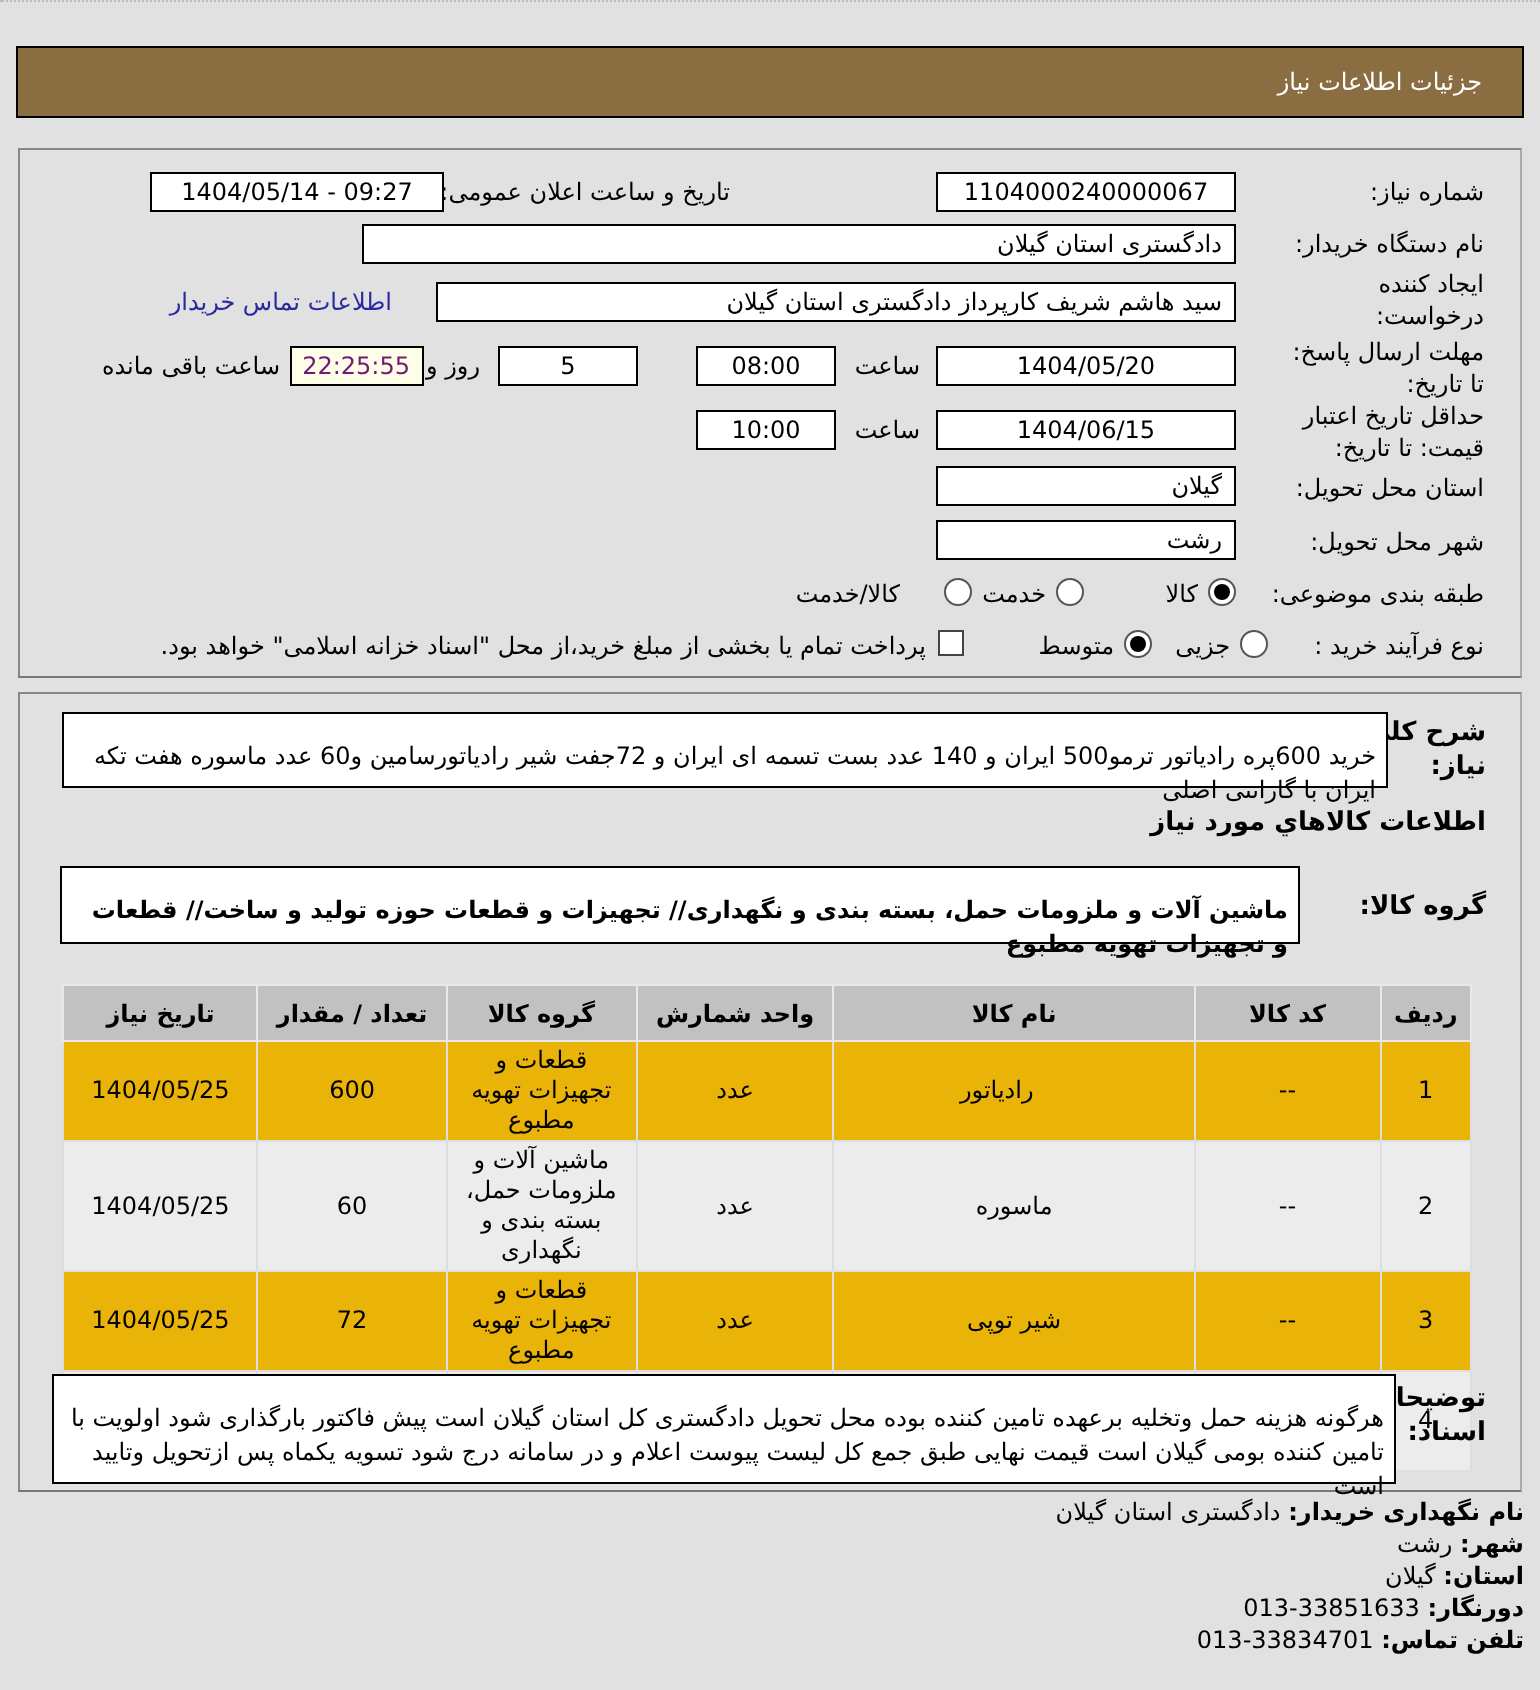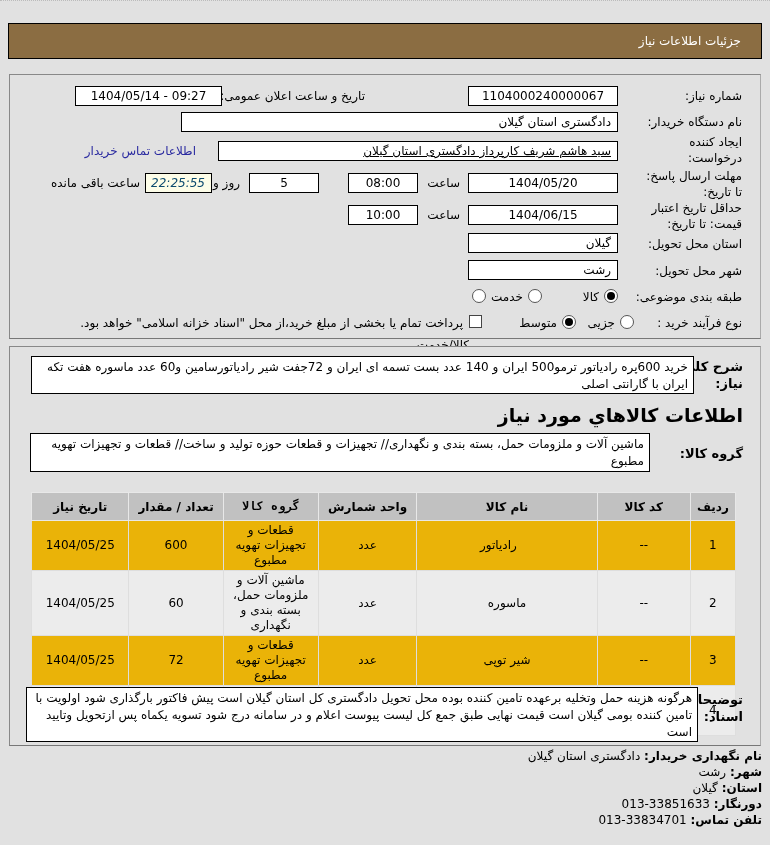--- a/index.html
+++ b/index.html
@@ -26,35 +26,35 @@
   .p1 { top: 74px; height: 265px; }
   .p2 { top: 346px; height: 400px; }
   .lbl { position: absolute; font-size: 12px; white-space: nowrap; color: #000; }
   .box {
     position: absolute; background: #fff; border: 1px solid #000;
     height: 20px; line-height: 18px; font-size: 12px; padding: 0 6px;
     white-space: nowrap; overflow: hidden;
   }
   .box.c { text-align: center; margin-left: 44px; }
   .box.r { text-align: right; }
-  .box.cream { background: #fdfde8; color: #0c4a6e; font-style: italic; }
+  .box.cream { background: #fdfde8; color: #701a75; }
   .link { position: absolute; color: #2a2aa0; font-size: 12px; white-space: nowrap; }
   .radio {
     position: absolute; width: 14px; height: 14px; border-radius: 50%;
     border: 1px solid #555; background: #fff;
   }
   .radio.on::after {
     content: ""; position: absolute; left: 2px; top: 2px; width: 8px; height: 8px;
     border-radius: 50%; background: #000;
   }
   .chk { position: absolute; width: 13px; height: 13px; border: 1px solid #444; background: #fff; }
   .bold { font-weight: bold; }
   .textarea-box {
     position: absolute; background: #fff; border: 1px solid #000;
-    font-size: 12px; line-height: 17px; padding: 2px 5px; text-align: right;
+    font-size: 12px; line-height: 17px; padding: 13px 5px; text-align: right;
   }
   table.items {
     position: absolute; left: 21px; top: 145px; width: 705px;
     border-collapse: collapse; font-size: 12px;
   }
   table.items th {
     background: #c1c1c1; font-weight: bold; height: 28px; border: 1px solid #e8e8e8; padding: 0 4px;
   }
   table.items td {
     border: 1px solid #dedede; text-align: center; padding: 2px 4px; line-height: 15px;
@@ -86,21 +86,21 @@
   <span class="lbl" style="right:18px;top:14px;">شماره نیاز:</span>
   <div class="box c" style="right:142px;top:11px;width:150px;">1104000240000067</div>
   <span class="lbl" style="right:395px;top:14px;">تاریخ و ساعت اعلان عمومی:</span>
   <div class="box c" style="right:538px;top:11px;width:147px;direction:ltr;">1404/05/14 - 09:27</div>
 
   <span class="lbl" style="right:18px;top:40px;">نام دستگاه خریدار:</span>
   <div class="box r" style="right:142px;top:37px;width:437px;">دادگستری استان گیلان</div>
 
   <span class="lbl" style="right:18px;top:60px;">ایجاد کننده</span>
   <span class="lbl" style="right:18px;top:76px;">درخواست:</span>
-  <div class="box r" style="right:142px;top:66px;width:400px;text-decoration:underline;">سید هاشم شریف کارپرداز دادگستری استان گیلان</div>
+  <div class="box r" style="right:142px;top:66px;width:400px;">سید هاشم شریف کارپرداز دادگستری استان گیلان</div>
   <span class="link" style="right:564px;top:69px;">اطلاعات تماس خریدار</span>
 
   <span class="lbl" style="right:18px;top:94px;">مهلت ارسال پاسخ:</span>
   <span class="lbl" style="right:18px;top:110px;">تا تاریخ:</span>
   <div class="box c" style="right:142px;top:98px;width:150px;">1404/05/20</div>
   <span class="lbl" style="right:300px;top:101px;">ساعت</span>
   <div class="box c" style="right:342px;top:98px;width:70px;">08:00</div>
   <div class="box c" style="right:441px;top:98px;width:70px;">5</div>
   <span class="lbl" style="right:520px;top:101px;">روز و</span>
   <div class="box c cream" style="right:548px;top:98px;width:67px;">22:25:55</div>
@@ -117,49 +117,49 @@
 
   <span class="lbl" style="right:18px;top:189px;">شهر محل تحویل:</span>
   <div class="box r" style="right:142px;top:185px;width:150px;">رشت</div>
 
   <span class="lbl" style="right:18px;top:215px;">طبقه بندی موضوعی:</span>
   <span class="radio on" style="right:142px;top:214px;"></span>
   <span class="lbl" style="right:161px;top:215px;text-align:center;">کالا</span>
   <span class="radio" style="right:218px;top:214px;"></span>
   <span class="lbl" style="right:237px;top:215px;">خدمت</span>
   <span class="radio" style="right:274px;top:214px;"></span>
-  <span class="lbl" style="right:291px;top:215px;margin-top:48px;">کالا/خدمت</span>
+  <span class="lbl" style="right:310px;top:215px;">کالا/خدمت</span>
 
   <span class="lbl" style="right:18px;top:241px;">نوع فرآیند خرید :</span>
   <span class="radio" style="right:126px;top:240px;"></span>
   <span class="lbl" style="right:145px;top:241px;">جزیی</span>
   <span class="radio on" style="right:184px;top:240px;"></span>
   <span class="lbl" style="right:203px;top:241px;margin-left:34px;">متوسط</span>
   <span class="chk" style="right:278px;top:240px;"></span>
   <span class="lbl" style="right:297px;top:241px;">پرداخت تمام یا بخشی از مبلغ خرید،از محل "اسناد خزانه اسلامی" خواهد بود.</span>
 </div>
 
 <div class="panel p2">
   <span class="lbl bold" style="right:17px;top:12px;font-size:13px;">شرح کلي</span>
   <span class="lbl bold" style="right:17px;top:29px;font-size:13px;">نیاز:</span>
   <div class="textarea-box" style="right:66px;top:9px;width:663px;height:38px;">خرید 600پره رادیاتور ترمو500 ایران و 140 عدد بست تسمه ای ایران و 72جفت شیر رادیاتورسامین و60 عدد ماسوره هفت تکه ایران با گارانتی اصلی</div>
 
-  <span class="lbl bold" style="right:17px;top:57px;font-size:19px;">اطلاعات کالاهاي مورد نياز</span>
+  <span class="lbl bold" style="right:17px;top:57px;font-size:13px;">اطلاعات کالاهاي مورد نياز</span>
 
   <span class="lbl bold" style="right:17px;top:99px;font-size:13px;">گروه کالا:</span>
-  <div class="textarea-box" style="right:110px;top:86px;width:620px;height:39px;">ماشین آلات و ملزومات حمل، بسته بندی و نگهداری// تجهیزات و قطعات حوزه تولید و ساخت// قطعات و تجهیزات تهویه مطبوع</div>
+  <div class="textarea-box" style="right:110px;top:86px;width:620px;height:39px;font-weight:bold;">ماشین آلات و ملزومات حمل، بسته بندی و نگهداری// تجهیزات و قطعات حوزه تولید و ساخت// قطعات و تجهیزات تهویه مطبوع</div>
 
   <table class="items">
     <thead>
       <tr>
         <th style="width:24px;">ردیف</th>
         <th style="width:84px;">کد کالا</th>
         <th style="width:163px;">نام کالا</th>
         <th style="width:89px;">واحد شمارش</th>
-        <th style="width:86px;font-family:Liberation Mono, monospace;">گروه کالا</th>
+        <th style="width:86px;">گروه کالا</th>
         <th style="width:85px;">تعداد / مقدار</th>
         <th style="width:88px;">تاریخ نیاز</th>
       </tr>
     </thead>
     <tbody>
       <tr class="odd" style="height:31px;">
         <td>1</td>
         <td>--</td>
         <td style="text-align:right;padding-right:80px;">رادیاتور</td>
         <td>عدد</td>

